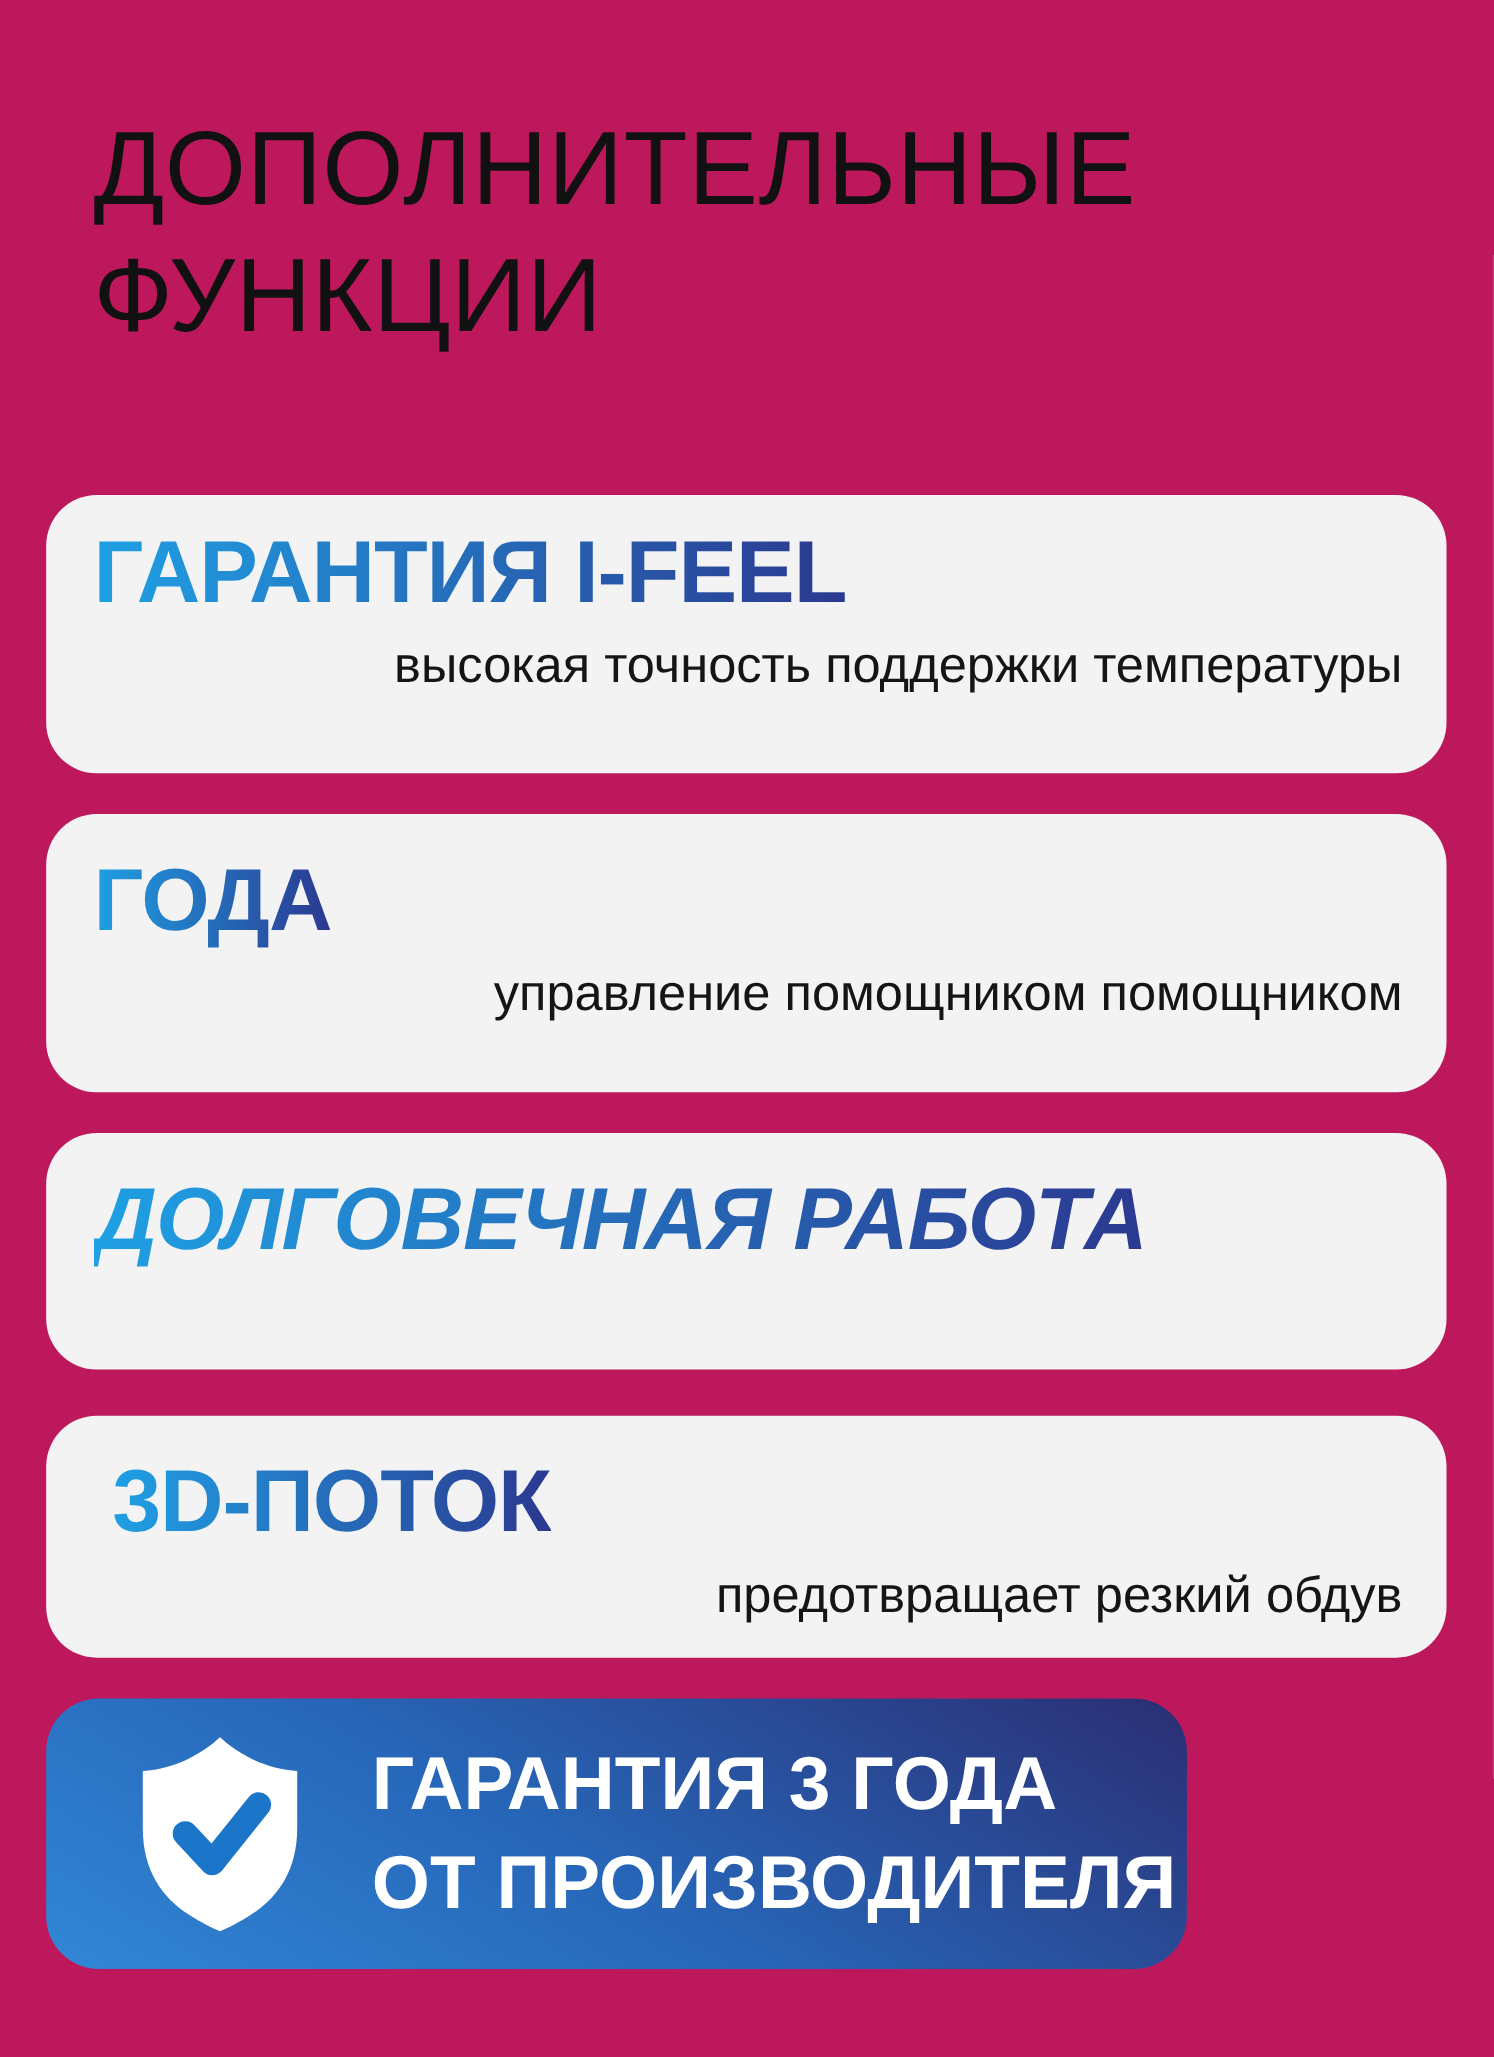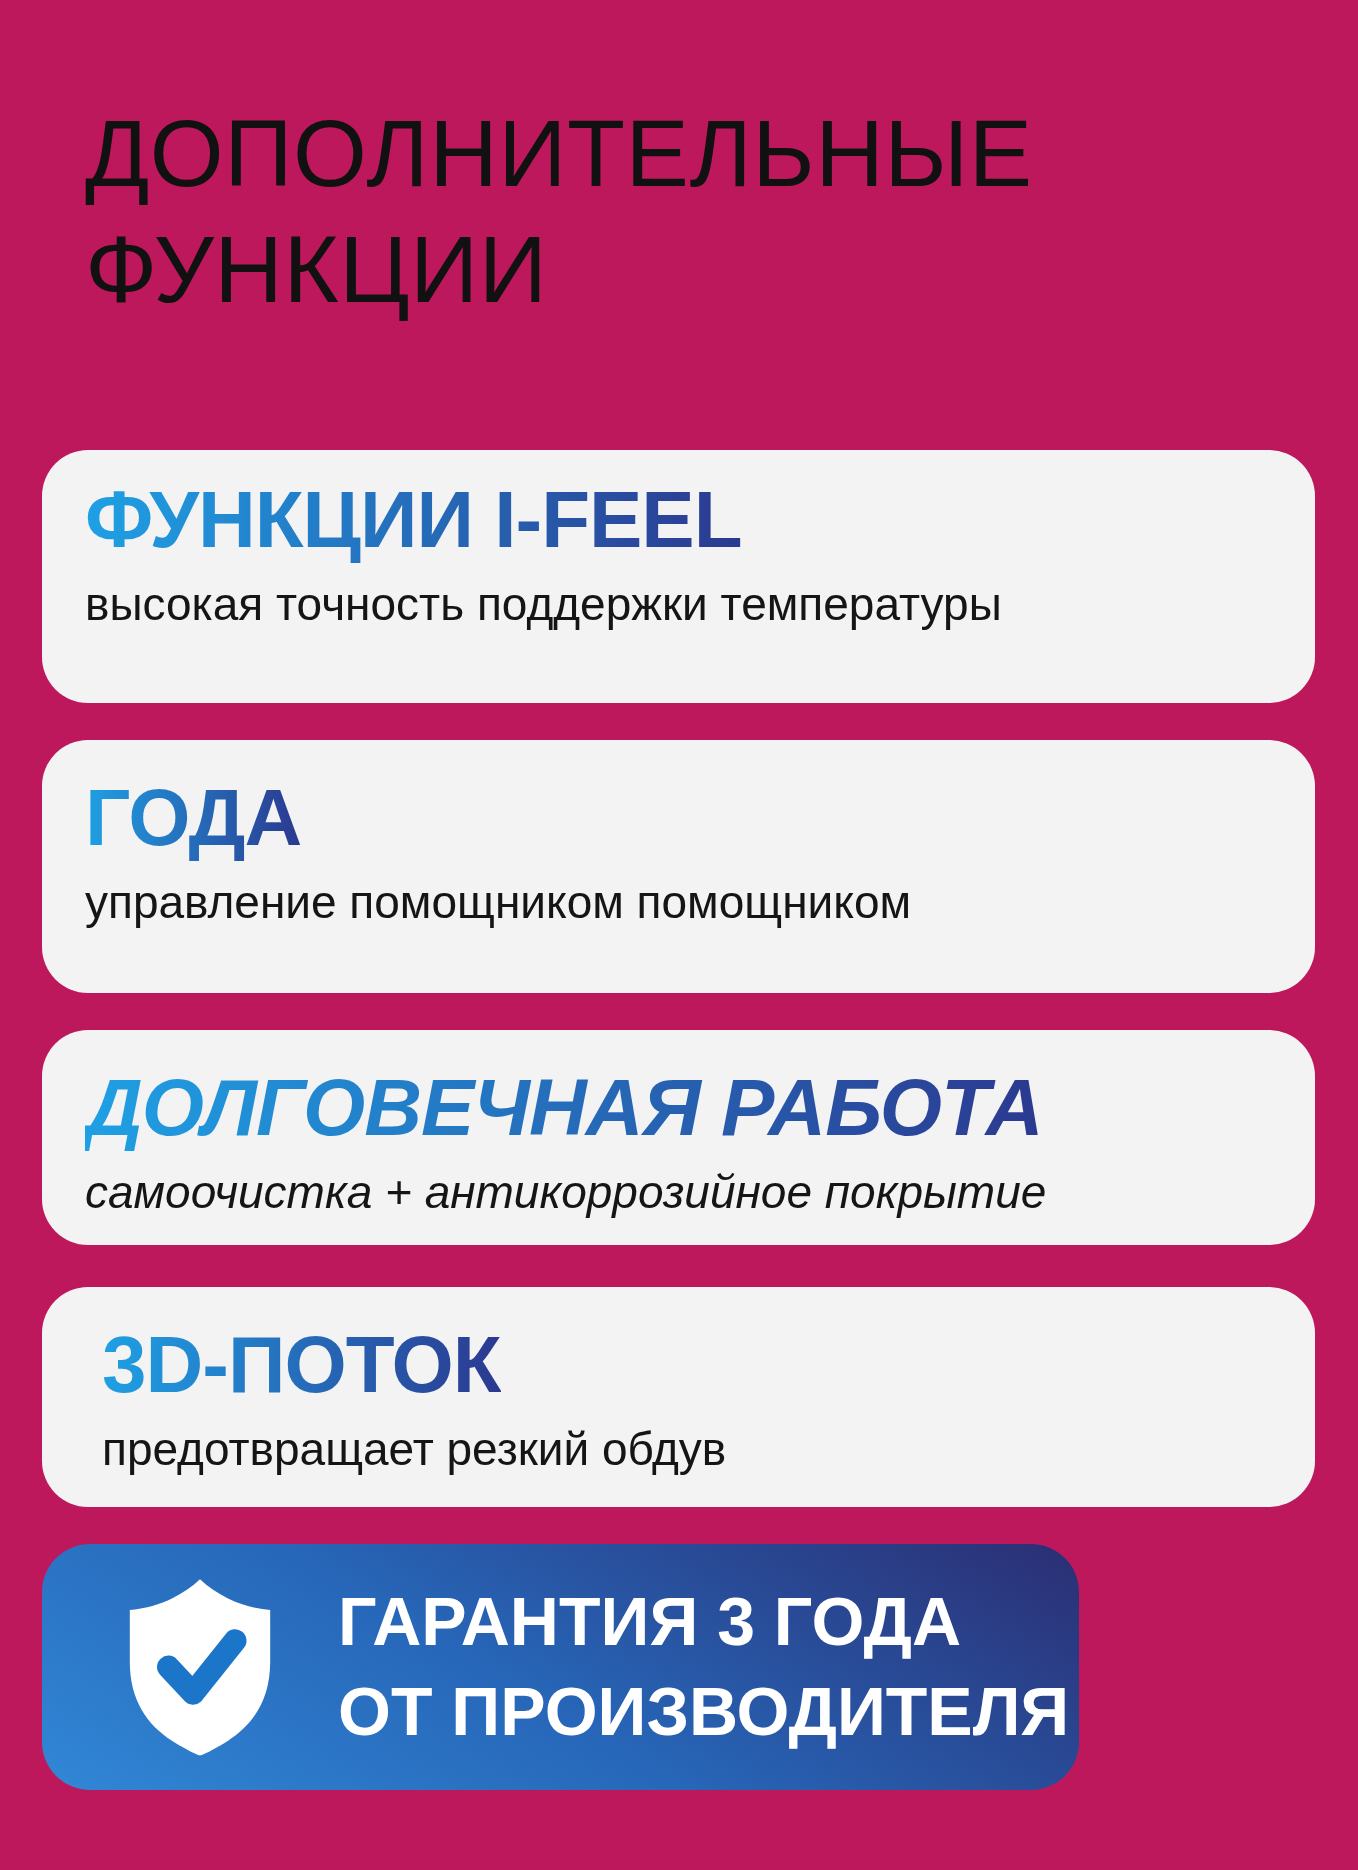--- a/index.html
+++ b/index.html
@@ -45,20 +45,21 @@
     display:inline-block;
     font-size:80px;font-weight:bold;line-height:1.1;letter-spacing:-1px;
     background:linear-gradient(90deg,var(--heading-gradient-start) 0%,var(--heading-gradient-end) 100%);
     -webkit-background-clip:text;background-clip:text;
     color:transparent;
   }
   .card-desc{
     margin-top:14px;
     font-size:46px;font-weight:400;line-height:1.15;
     color:var(--description-color);
+    text-align:right;
   }
 
   
   .banner{
     position:absolute;left:42px;top:1544px;width:1037px;height:246px;
     border-radius:48px;
     background:linear-gradient(211deg,var(--banner-gradient-top) 0%,var(--banner-gradient-mid) 55%,var(--banner-gradient-bottom) 100%);
   }
   .shield{
     position:absolute;left:70px;top:30px;width:176px;height:186px;
@@ -71,32 +72,31 @@
   }
 </style>
 </head>
 <body>
 
 <div class="page">
 
   <h1 class="page-title"><span>ДОПОЛНИТЕЛЬНЫЕ</span><br><span>ФУНКЦИИ</span></h1>
 
   <article class="card card-1">
-    <h2><span class="card-title">ФУНКЦИИ I-FEEL</span></h2>
+    <h2><span class="card-title">ГАРАНТИЯ I-FEEL</span></h2>
     <p class="card-desc">высокая точность поддержки температуры</p>
   </article>
 
   <article class="card card-2">
     <h2><span class="card-title">ГОДА</span></h2>
     <p class="card-desc">управление помощником помощником</p>
   </article>
 
   <article class="card card-3">
     <h2><span class="card-title">ДОЛГОВЕЧНАЯ РАБОТА</span></h2>
-    <p class="card-desc">самоочистка + антикоррозийное покрытие</p>
   </article>
 
   <article class="card card-4">
     <h2><span class="card-title">3D-ПОТОК</span></h2>
     <p class="card-desc">предотвращает резкий обдув</p>
   </article>
 
   <div class="banner">
     <svg class="shield" viewBox="0 0 100 106" xmlns="http://www.w3.org/2000/svg">
       <path fill="#ffffff" d="M50 3

